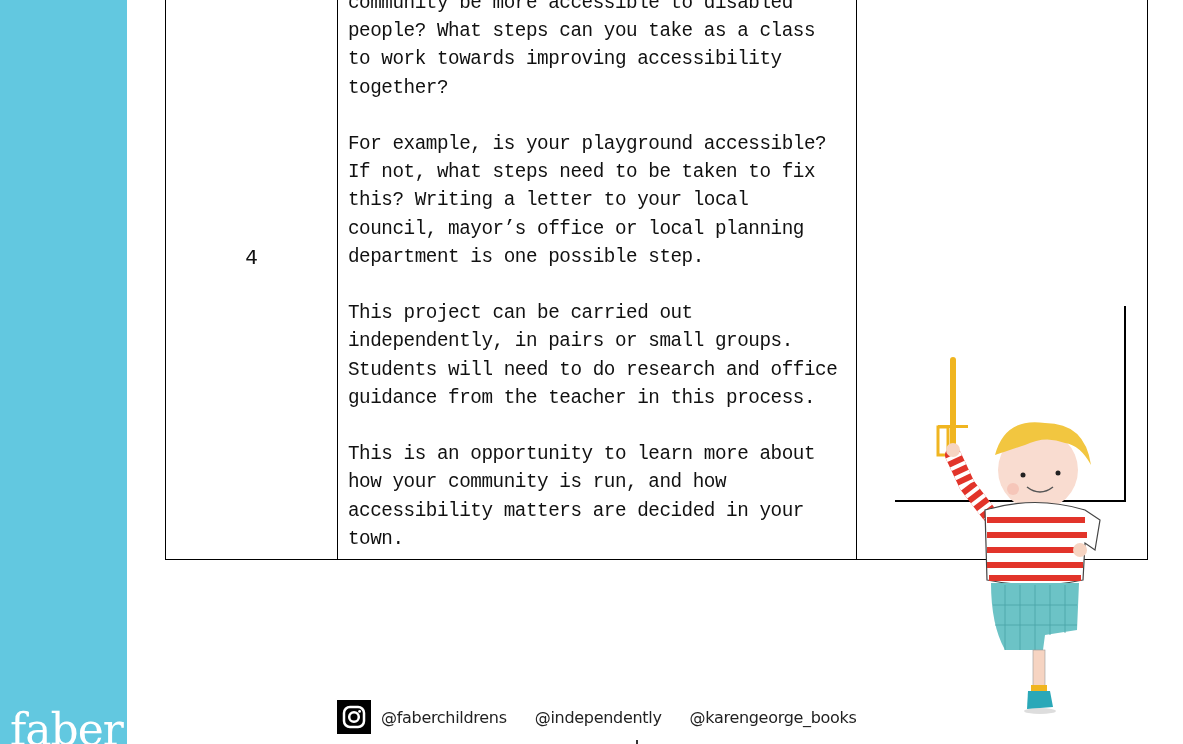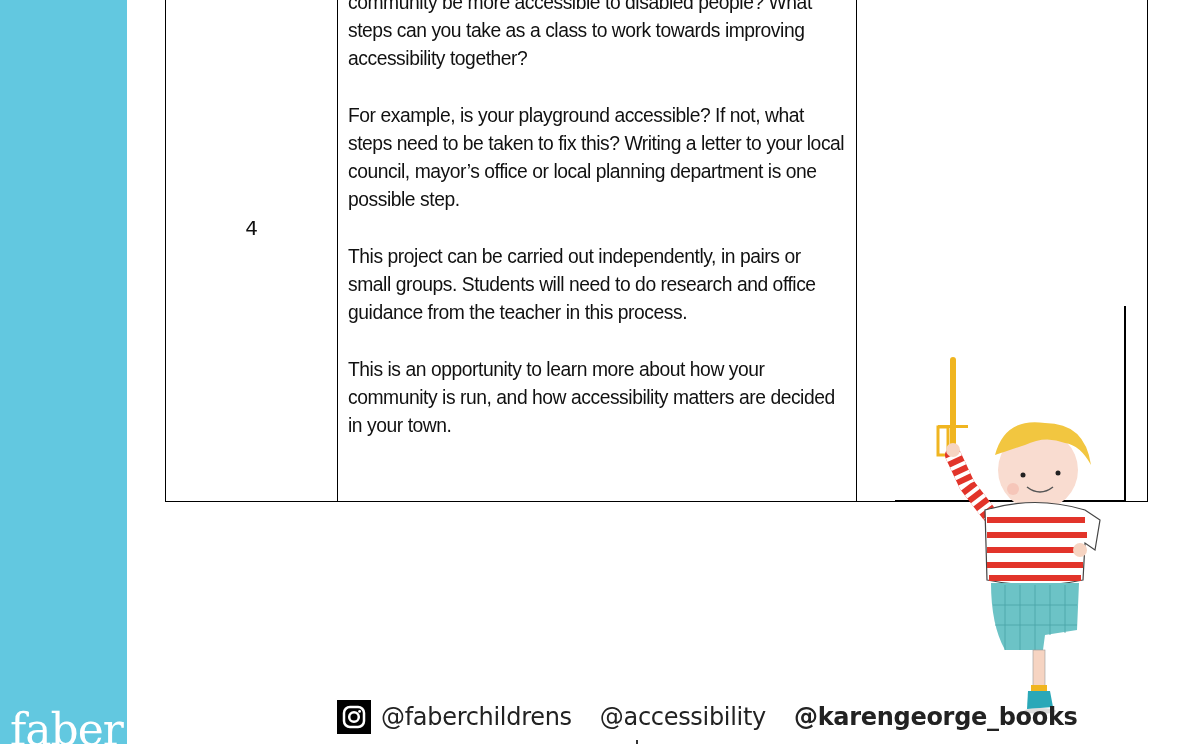--- a/index.html
+++ b/index.html
@@ -49,21 +49,21 @@
       vertical-align: middle !important;
       text-align: center;
       font-family: "DejaVu Sans", sans-serif;
       font-size: 20px;
       color: #111;
     }
     td.num-cell span { position: relative; top: -22px; }
     td.desc-cell {
       width: 500px;
       padding: 0 8px 0 10px !important;
-      font-family: Liberation Sans, sans-serif;
+      font-family: Liberation Mono, monospace;
       font-size: 19.3px;
       line-height: 28.2px;
       color: #111;
       letter-spacing: -0.45px;
     }
     td.desc-cell p { margin: 0 0 28.2px 0; }
     td.desc-cell p:last-child { margin-bottom: 6px; }
     td.blank-cell { width: 290px; }
 
     .illustration {
@@ -81,32 +81,32 @@
       box-sizing: border-box;
     }
 
     .social-bar {
       position: absolute;
       left: 337px; top: 700px;
       height: 34px;
       display: flex;
       align-items: center;
       font-family: "DejaVu Sans", sans-serif;
-      font-size: 24px;
+      font-size: 16px;
       color: #222;
       letter-spacing: -0.3px;
     }
     .insta-icon {
       width: 34px; height: 34px;
       background: #000;
       display: flex; align-items: center; justify-content: center;
       margin-right: 10px;
     }
     .handle { margin-right: 28px; }
-    .handle:last-child { margin-right: 0; font-weight: bold; }
+    .handle:last-child { margin-right: 0; }
     .tick-mark {
       position: absolute;
       left: 636px; top: 740px;
       width: 2px; height: 4px;
       background: #333;
     }
   </style>
 </head>
 <body>
 
@@ -181,16 +181,16 @@
 
 <div class="social-bar">
   <div class="insta-icon" title="instagram-icon">
     <svg width="24" height="24" viewBox="0 0 24 24">
       <rect x="2" y="2" width="20" height="20" rx="6" fill="none" stroke="#fff" stroke-width="2.5"></rect>
       <circle cx="12" cy="12" r="4.8" fill="none" stroke="#fff" stroke-width="2.5"></circle>
       <circle cx="17.6" cy="6.4" r="1.4" fill="#fff"></circle>
     </svg>
   </div>
   <span class="handle">@faberchildrens</span>
-  <span class="handle">@accessibility</span>
+  <span class="handle">@independently</span>
   <span class="handle">@karengeorge_books</span>
 </div>
 <div class="tick-mark"></div>
 
 </body></html>

